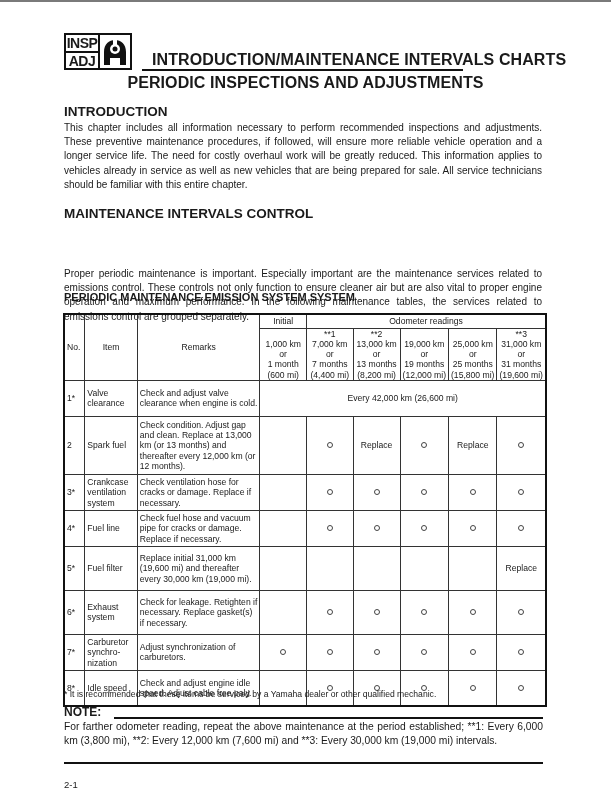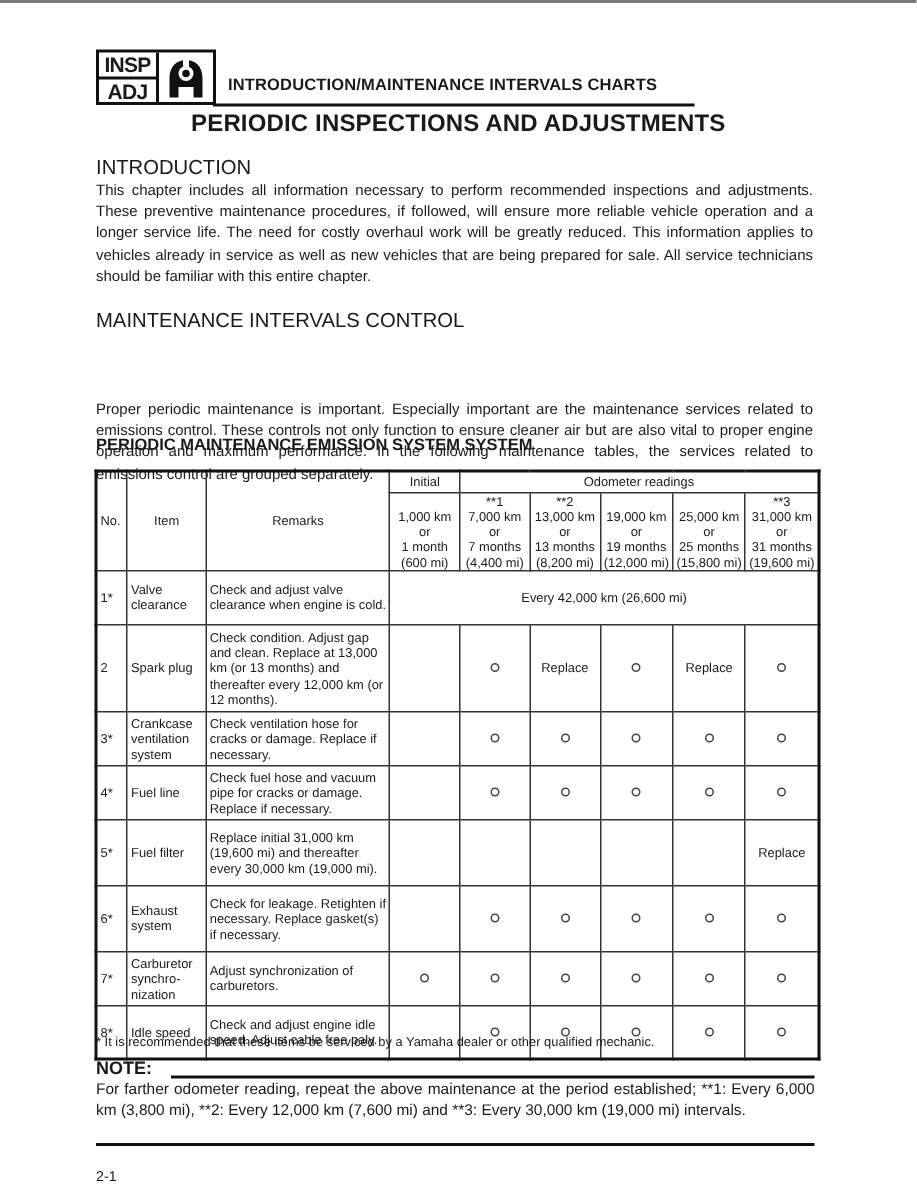--- a/index.html
+++ b/index.html
@@ -1,27 +1,27 @@
 <!DOCTYPE html>
 <html><head>
 <meta charset="utf-8">
 <style>
   html, body { margin:0; padding:0; }
   body { width:611px; height:800px; background:#ffffff; position:relative; overflow:hidden;
          font-family:"Liberation Sans", sans-serif; color:#1a1a1a; }
   .topbar { position:absolute; left:0; top:0; width:611px; height:2px; background:#7a7a7a; }
-  .logo { position:absolute; left:64px; top:33px; width:80px; height:37px; border:2px solid #111; box-sizing:border-box; display:flex; }
+  .logo { position:absolute; left:64px; top:33px; width:68px; height:37px; border:2px solid #111; box-sizing:border-box; display:flex; }
   .logo .txt { width:38px; border-right:2px solid #111; display:flex; flex-direction:column; }
   .logo .txt span { flex:1; font-weight:bold; font-size:14px; line-height:16px; text-align:center; letter-spacing:-0.5px; }
   .logo .txt span:first-child { border-bottom:2px solid #111; }
   .logo .ico { flex:1; display:flex; align-items:center; justify-content:center; }
-  .hdr-title { position:absolute; left:152px; top:51px; font-size:11px; font-weight:bold; letter-spacing:0.1px; }
+  .hdr-title { position:absolute; left:152px; top:51px; font-size:16px; font-weight:bold; letter-spacing:0.1px; }
   .hdr-line { position:absolute; left:142px; top:69px; width:321px; height:2px; background:#111; }
   .main-title { position:absolute; left:0; width:611px; top:74px; text-align:center; font-size:16px; font-weight:bold; letter-spacing:0.1px; }
-  .h2 { position:absolute; left:64px; font-size:13.5px; font-weight:normal; }
+  .h2 { position:absolute; left:64px; font-size:13.5px; font-weight:bold; }
   .para { position:absolute; left:64px; width:478px; font-size:10px; line-height:14.2px; text-align:justify; }
   .h3 { position:absolute; left:64px; top:291px; font-size:11px; font-weight:bold; }
   table.mt { position:absolute; left:63px; top:313px; width:484px; border-collapse:collapse; font-size:8.6px; line-height:10.3px; }
   table.mt td { border:1px solid #333; padding:0 2px; vertical-align:middle; text-align:center; }
   table.mt { border:2px solid #111; }
   table.mt td.l { text-align:left; }
   .circ { display:inline-block; width:4px; height:4px; border:1px solid #444; border-radius:50%; }
   .foot { position:absolute; left:64px; top:689px; font-size:8.6px; }
   .note-label { position:absolute; left:64px; top:705px; font-size:12px; font-weight:bold; }
   .note-line1 { position:absolute; left:114px; top:717px; width:429px; height:2px; background:#111; }
@@ -128,21 +128,21 @@
   </tbody>
     <tbody id="rows">
       <tr style="height: 36px;">
         <td class="l">1*</td>
         <td class="l">Valve clearance</td>
         <td class="l">Check and adjust valve clearance when engine is cold.</td>
         <td colspan="6">Every 42,000 km (26,600 mi)</td>
       </tr>
       <tr style="height: 58px;">
         <td class="l">2</td>
-        <td class="l">Spark plug</td>
+        <td class="l">Spark fuel</td>
         <td class="l">Check condition. Adjust gap and clean. Replace at 13,000 km (or 13 months) and thereafter every 12,000 km (or 12 months).</td>
         <td></td>
         <td><span class="circ"></span></td>
         <td><span>Replace</span></td>
         <td><span class="circ"></span></td>
         <td><span>Replace</span></td>
         <td><span class="circ"></span></td>
       </tr>
       <tr style="height: 36px;">
         <td class="l">3*</td>

